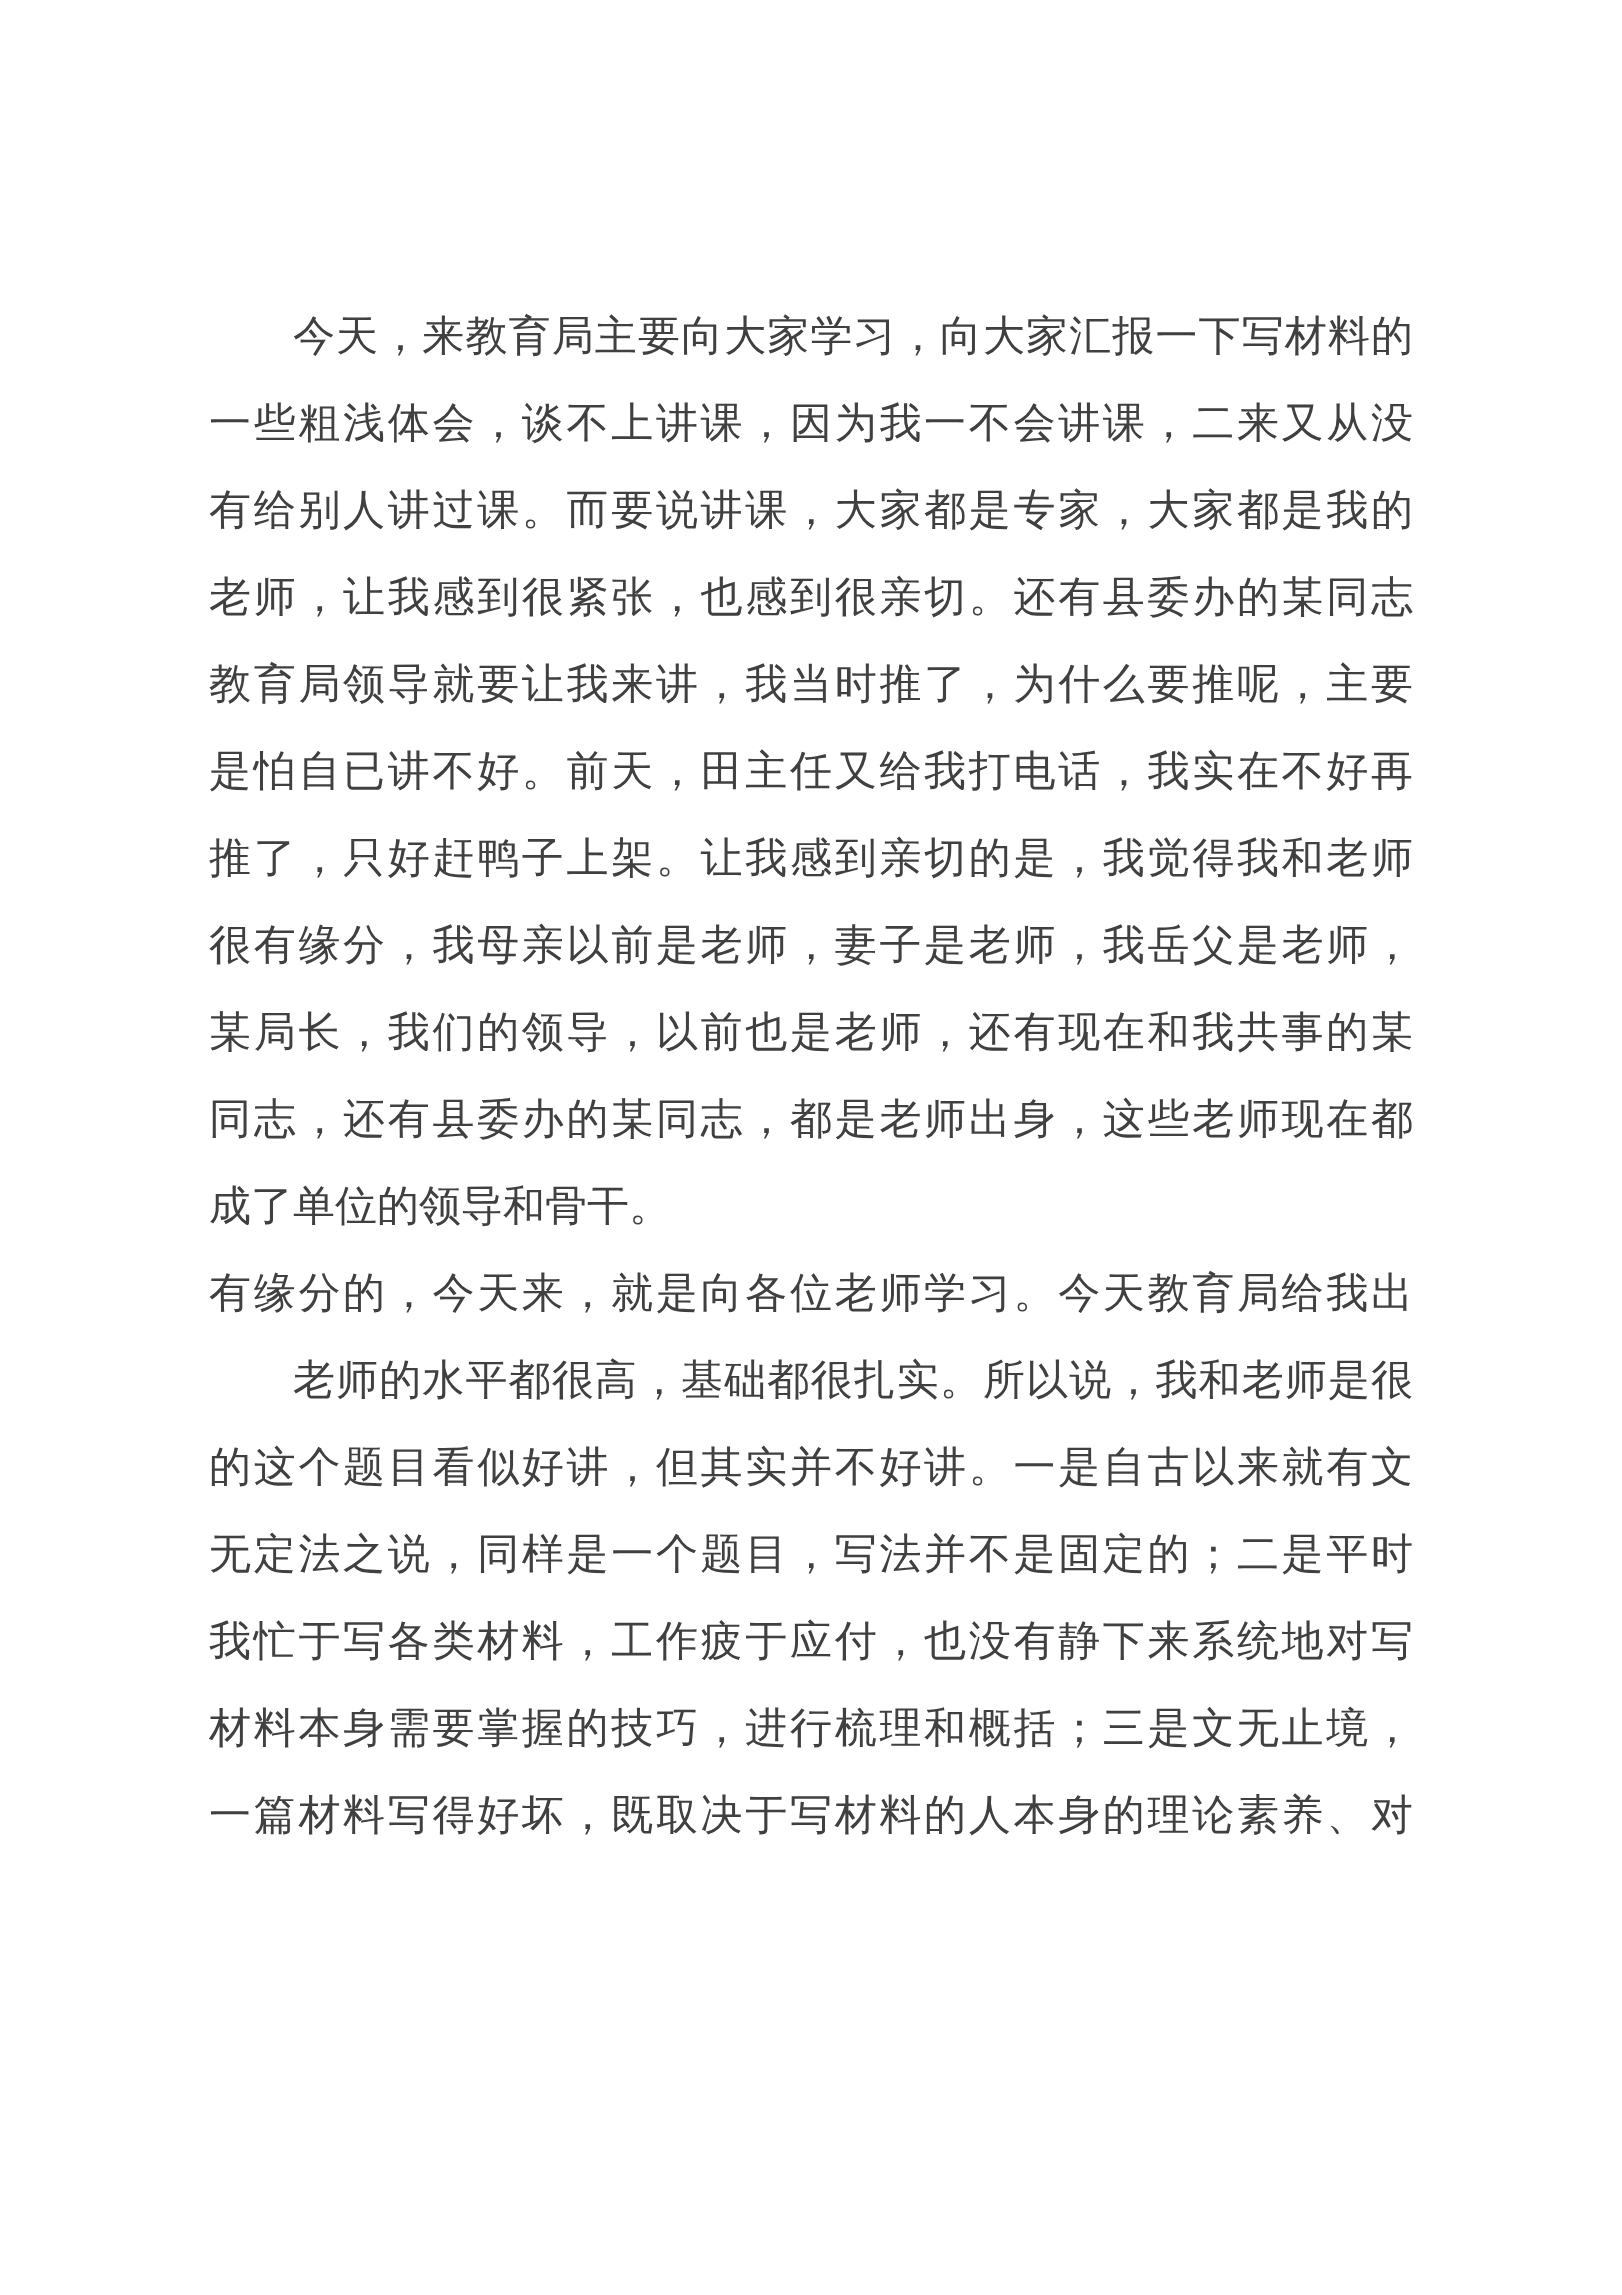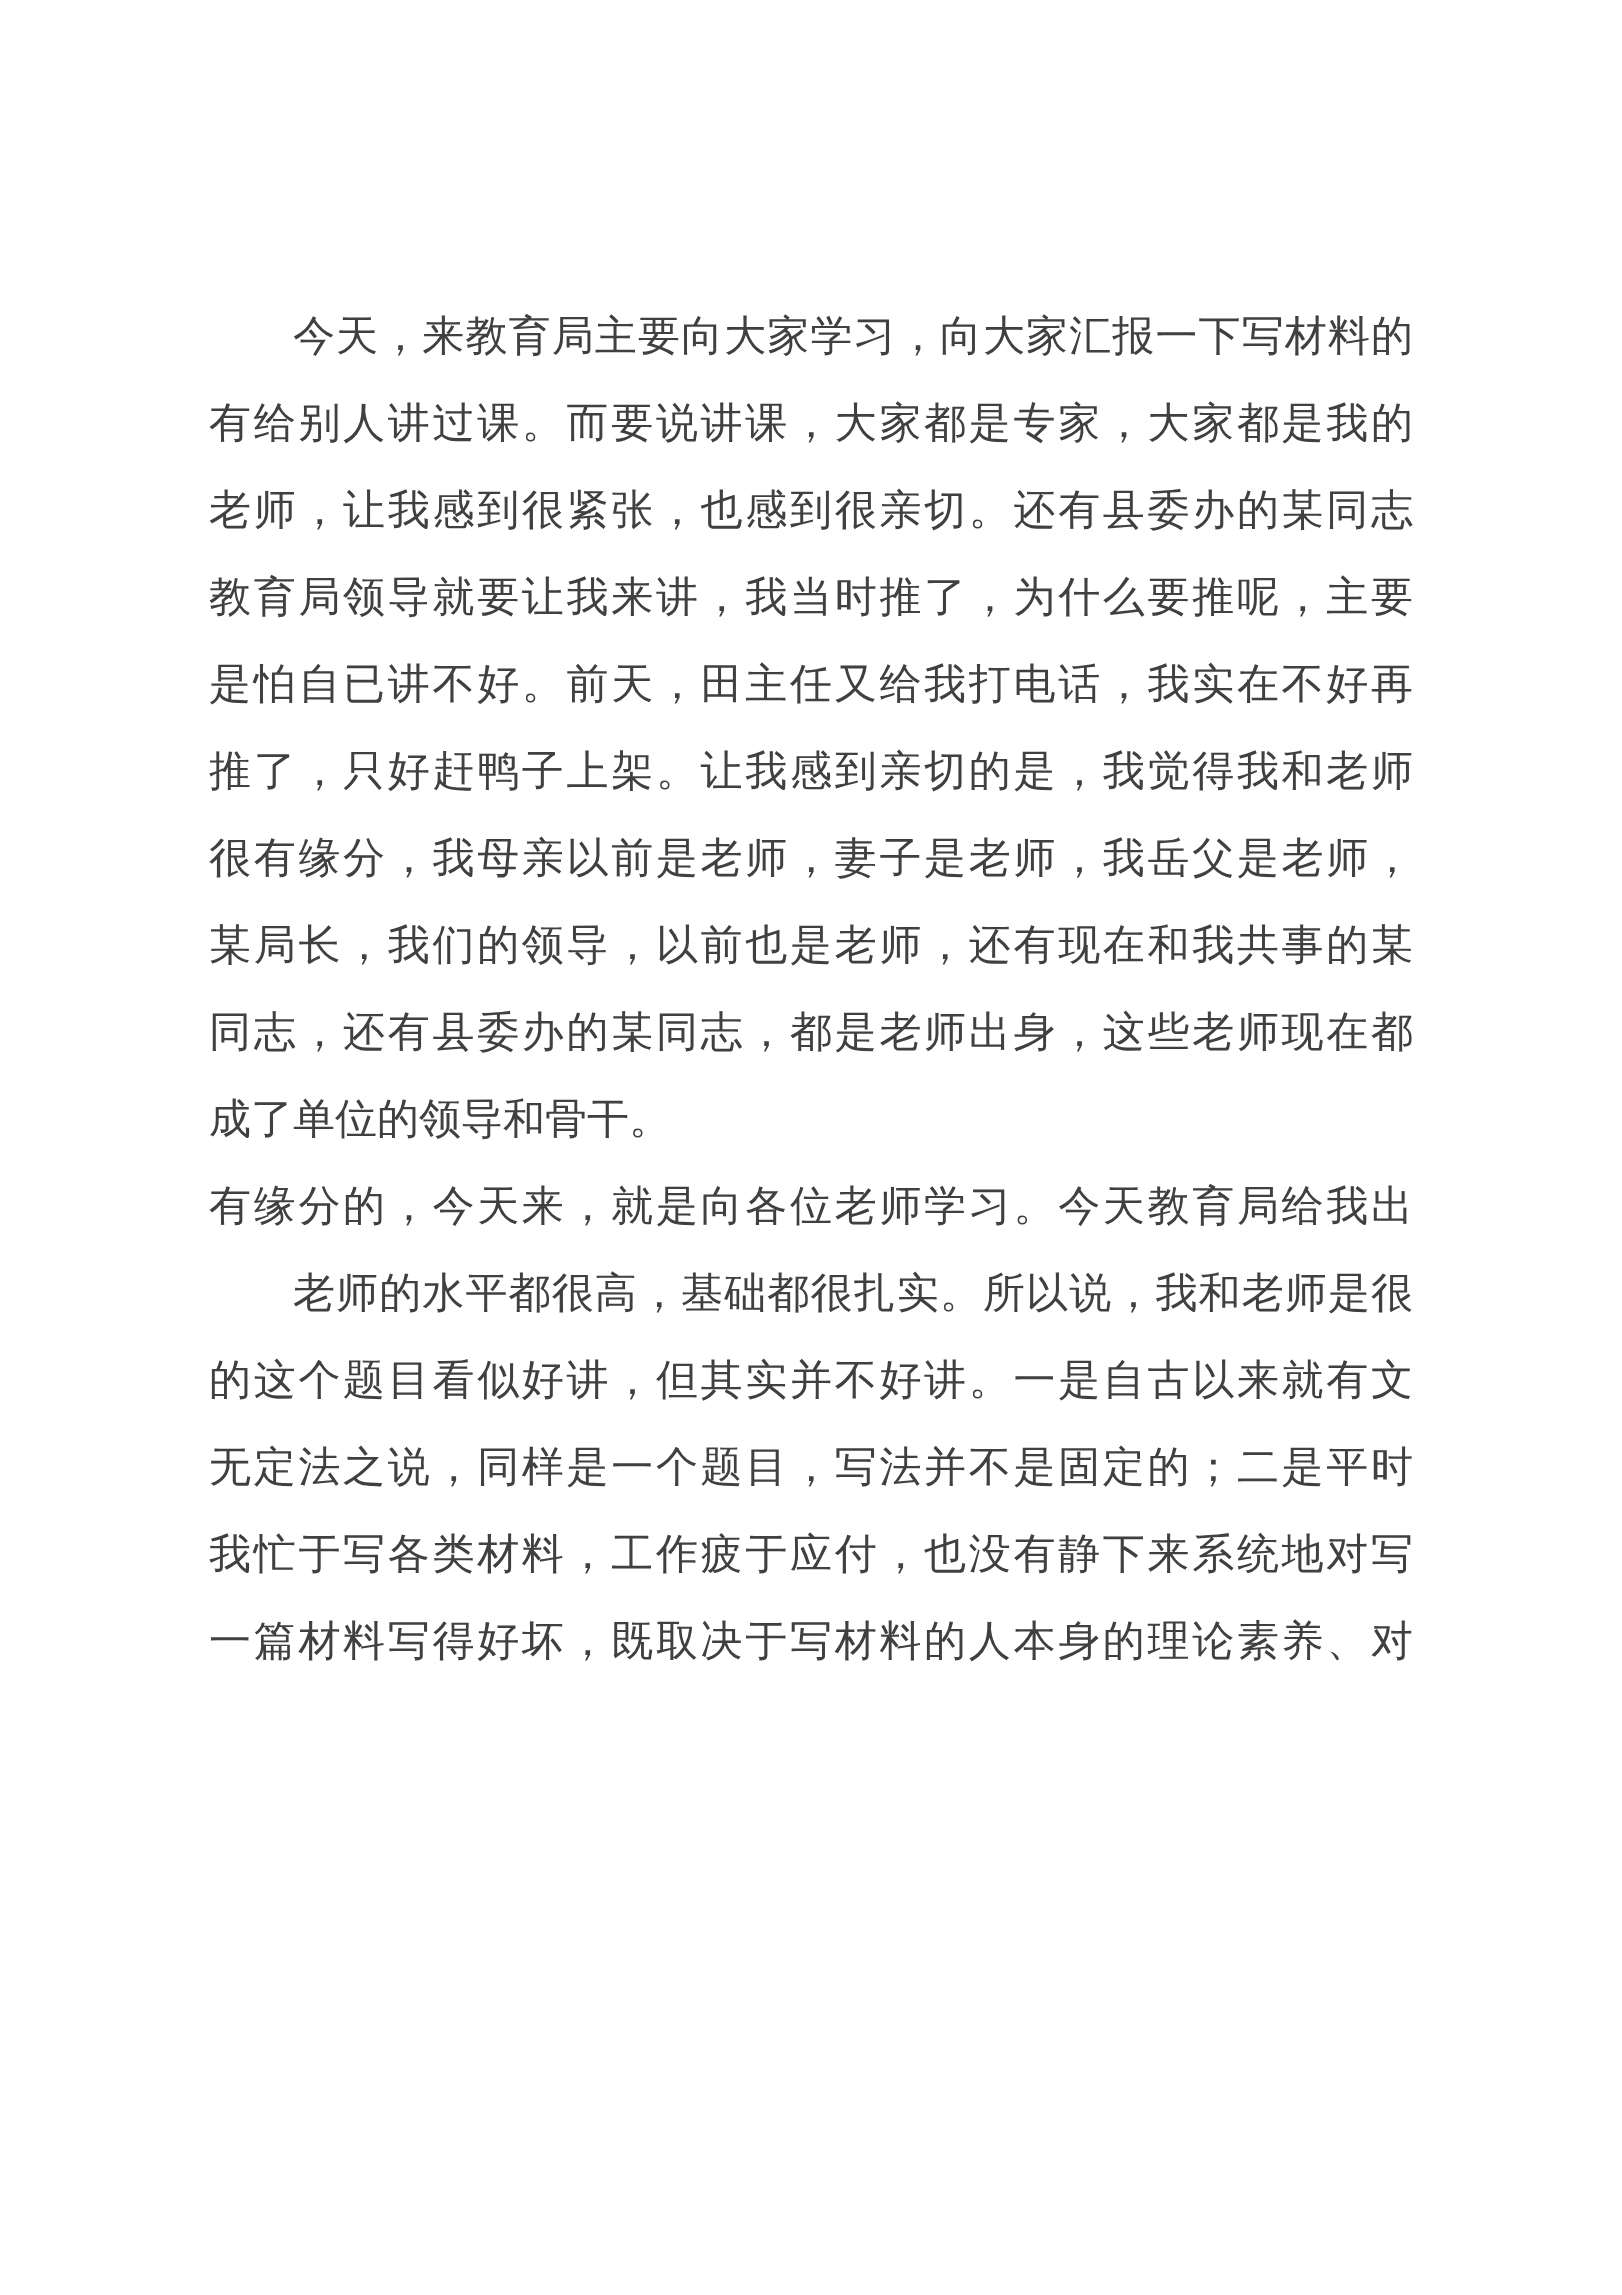--- a/index.html
+++ b/index.html
@@ -39,32 +39,34 @@
     text-align-last: left;
   }
 </style>
 </head>
 <body>
 
 <div class="page">
   <div class="text-block">
 
     <div class="line indent">今天，来教育局主要向大家学习，向大家汇报一下写材料的</div>
+    <div class="line">一些粗浅体会，谈不上讲课，因为我一不会讲课，二来又从没</div>
     <div class="line">有给别人讲过课。而要说讲课，大家都是专家，大家都是我的</div>
     <div class="line">老师，让我感到很紧张，也感到很亲切。还有县委办的某同志</div>
     <div class="line">教育局领导就要让我来讲，我当时推了，为什么要推呢，主要</div>
     <div class="line">是怕自已讲不好。前天，田主任又给我打电话，我实在不好再</div>
     <div class="line">推了，只好赶鸭子上架。让我感到亲切的是，我觉得我和老师</div>
     <div class="line">很有缘分，我母亲以前是老师，妻子是老师，我岳父是老师，</div>
     <div class="line">某局长，我们的领导，以前也是老师，还有现在和我共事的某</div>
     <div class="line">同志，还有县委办的某同志，都是老师出身，这些老师现在都</div>
     <div class="line para-end">成了单位的领导和骨干。</div>
 
     <div class="line">有缘分的，今天来，就是向各位老师学习。今天教育局给我出</div>
     <div class="line indent">老师的水平都很高，基础都很扎实。所以说，我和老师是很</div>
     <div class="line">的这个题目看似好讲，但其实并不好讲。一是自古以来就有文</div>
     <div class="line">无定法之说，同样是一个题目，写法并不是固定的；二是平时</div>
     <div class="line">我忙于写各类材料，工作疲于应付，也没有静下来系统地对写</div>
+    <div class="line">材料本身需要掌握的技巧，进行梳理和概括；三是文无止境，</div>
     <div class="line">一篇材料写得好坏，既取决于写材料的人本身的理论素养、对</div>
 
   </div>
 </div>
 
 
 </body></html>

